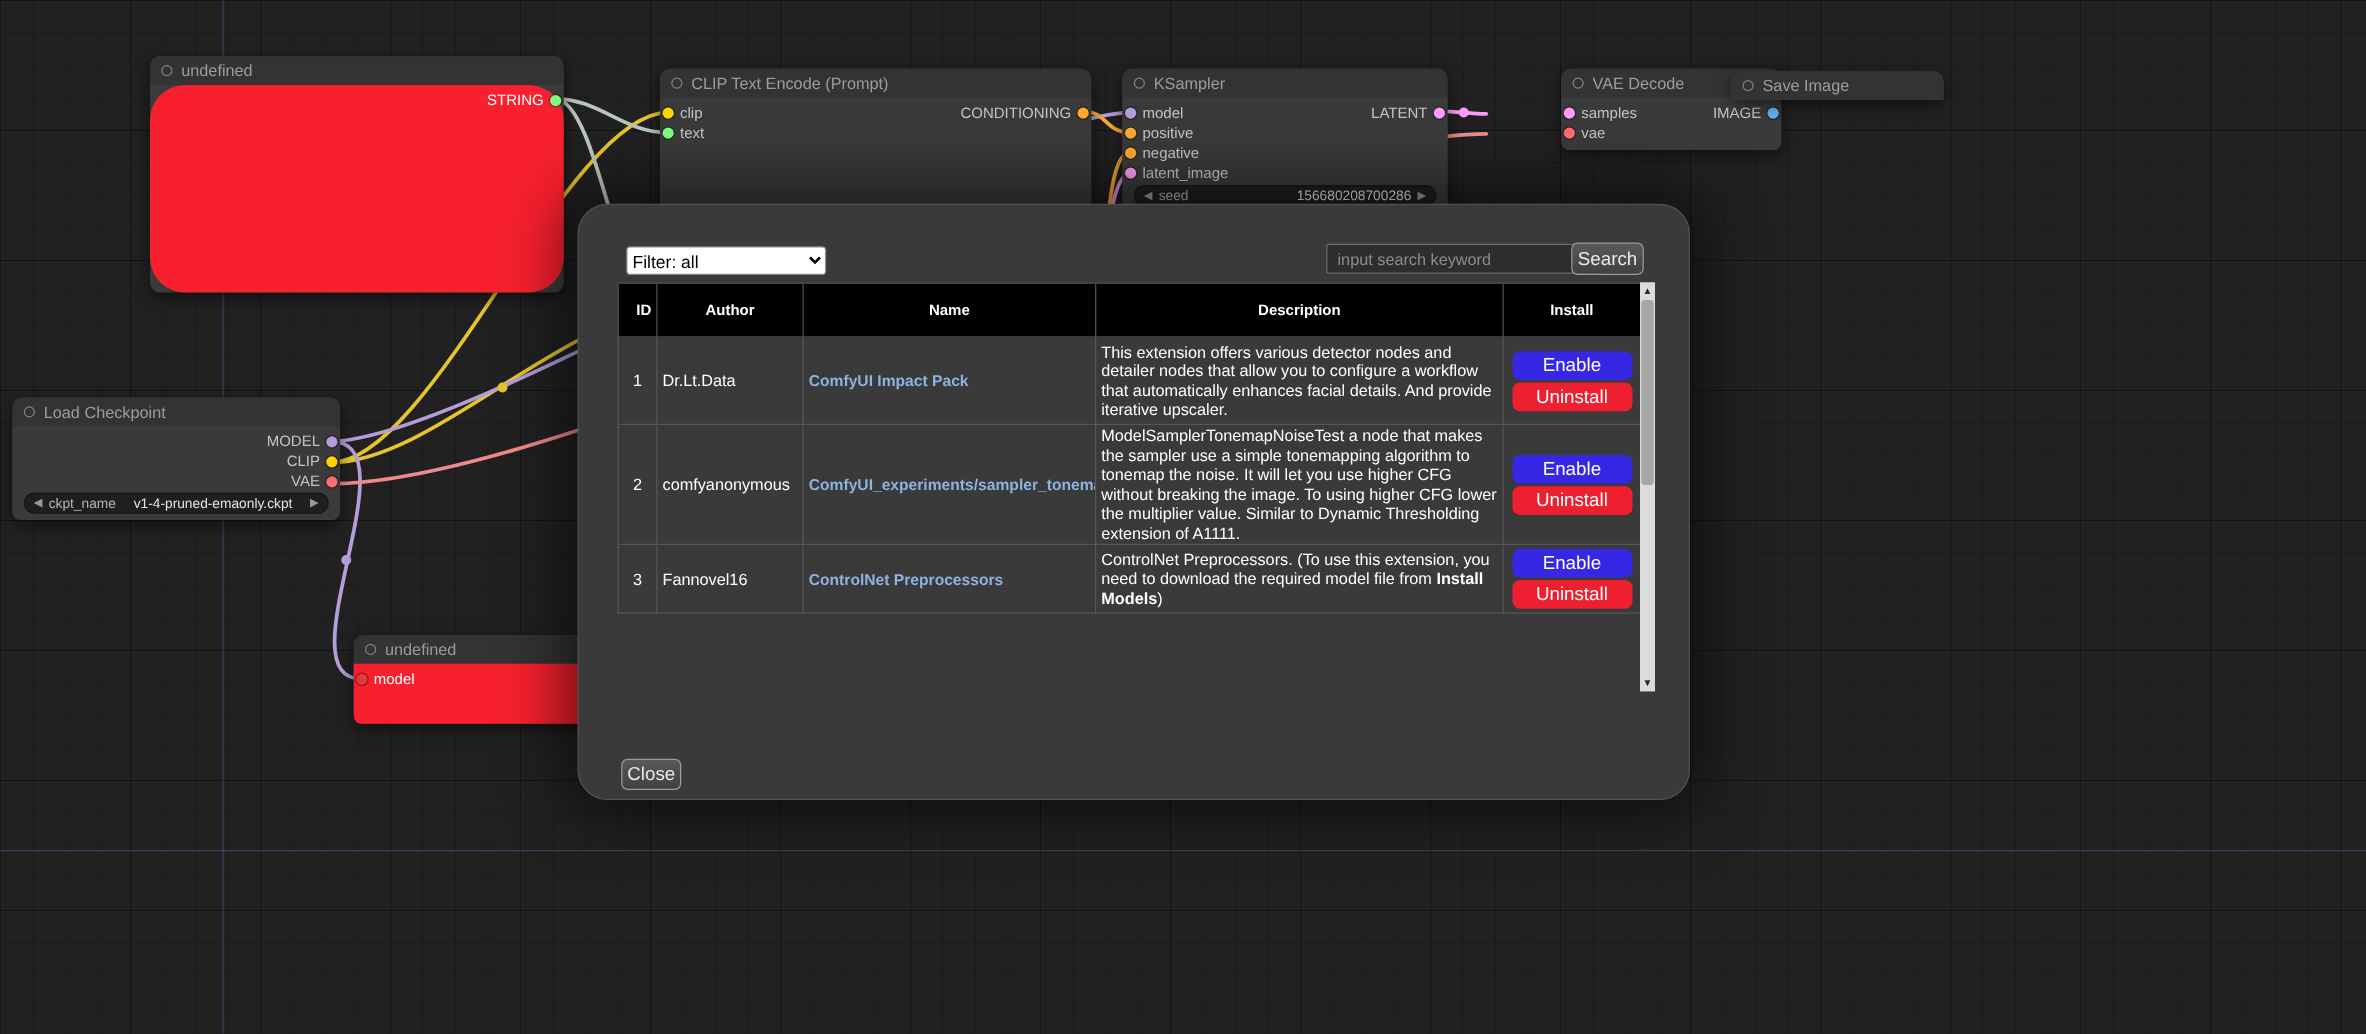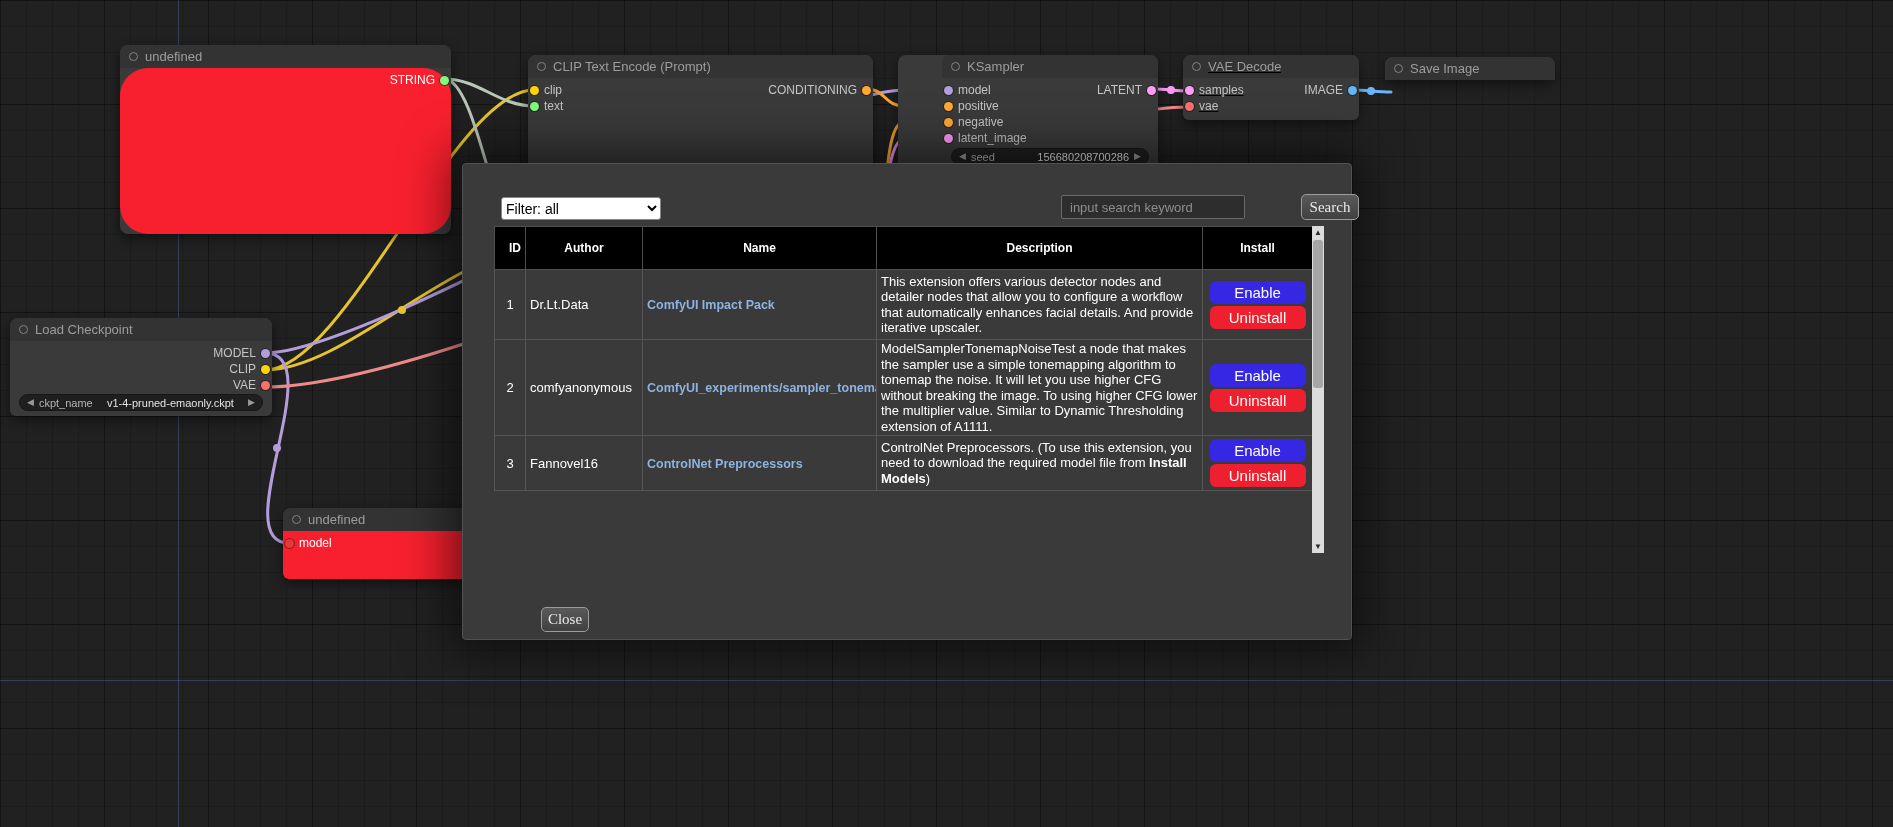--- a/index.html
+++ b/index.html
@@ -38,32 +38,32 @@
   .widget { position:absolute; left:9px; right:9px; height:17px; background:#1f1f1f;
             border:1px solid #171717; border-radius:9px; display:flex; align-items:center;
             gap:5px; padding:0 7px; font-size:11px; color:#cccccc; }
   .widget .warrow { color:#9a9a9a; font-size:9px; line-height:1; }
   .widget .wlabel { color:#b5b5b5; }
   .widget .wvalue { margin-left:auto; color:#e4e4e4; }
   .widget .wvalue.center { margin:0 auto; }
 
   
   .dialog { position:absolute; left:462px; top:163px; width:890px; height:477px;
-            background:#3a3a3a; border:1px solid #515151; border-radius:4px;
+            background:#3a3a3a; border:1px solid #515151; border-radius:24px;
             box-shadow:0 0 48px 12px rgba(0,0,0,.55); color:#fff; z-index:10; }
   .filter-select { position:absolute; left:38px; top:33px; width:160px; height:23px;
                    font-size:14px; font-family:inherit; background:#ffffff; color:#000;
                    border:1px solid #888; border-radius:3px; }
-  .search-input { position:absolute; left:598px; top:31px; width:184px; height:24px;
+  .search-input { position:absolute; left:598px; top:31px; width:222px; height:24px;
                   background:#2d2d2d; border:1px solid #6a6a6a; border-radius:2px;
                   color:#ddd; font-size:13px; font-family:inherit; padding:0 8px; }
   .search-input::placeholder { color:#8d8d8d; }
   .ui-btn { background:linear-gradient(#5a5a5a,#404040); border:1px solid #9c9c9c;
-            border-radius:5px; color:#eaeaea; font-size:15px; font-family:Liberation Serif, serif;
-            cursor:pointer;margin-left:44px; }
+            border-radius:5px; color:#eaeaea; font-size:15px; font-family:Liberation Sans, sans-serif;
+            cursor:pointer; }
   .search-btn { position:absolute; left:794px; top:30px; width:58px; height:26px; }
   .close-btn { position:absolute; left:34px; top:443px; width:48px; height:25px; }
 
   table.ext { position:absolute; left:31px; top:62px; width:818px; border-collapse:collapse;
               table-layout:fixed; }
   table.ext th { background:#000; color:#fff; font-size:12px; font-weight:bold;
                  height:17px; border:1px solid #4e4e4e; padding:14px; }
   table.ext td { border:1px solid #565656; vertical-align:middle; font-size:13px;
                  color:#fff; padding:1px 4px; overflow:hidden; }
   tr.r-tall { height:70px; } tr.r-short { height:52px; }
@@ -141,21 +141,21 @@
       </div>
       <div class="out-col">
         <div class="slot out">
           <span class="slabel">CONDITIONING</span>
           <span class="dot" style="background:#ffa931"></span>
         </div>
       </div>
     </div>
   </div>
 
-  <div class="node" style="left:898px; top:55px; width:260px; height:130px;padding-left:44px;">
+  <div class="node" style="left:898px; top:55px; width:260px; height:130px;">
     <div class="nheader">
       <span class="cdot"></span>
       <span class="ntitle">KSampler</span>
     </div>
     <div class="nbody" style="height:107px;">
       <div class="slot">
         <span class="dot" style="background:#b39ddb"></span>
         <span class="slabel">model</span>
       </div>
       <div class="slot">
@@ -178,21 +178,21 @@
       </div>
       <div class="widget" style="top:70px;">
         <span class="warrow">◀</span>
         <span class="wlabel">seed</span>
         <span class="wvalue">156680208700286</span>
         <span class="warrow">▶</span>
       </div>
     </div>
   </div>
 
-  <div class="node" style="left:1183px; top:55px; width:176px;text-decoration:underline;">
+  <div class="node" style="left:1249px; top:55px; width:176px;">
     <div class="nheader">
       <span class="cdot"></span>
       <span class="ntitle">VAE Decode</span>
     </div>
     <div class="nbody" style="height:42px;">
       <div class="slot">
         <span class="dot" style="background:#ff9cf9"></span>
         <span class="slabel">samples</span>
       </div>
       <div class="slot">

